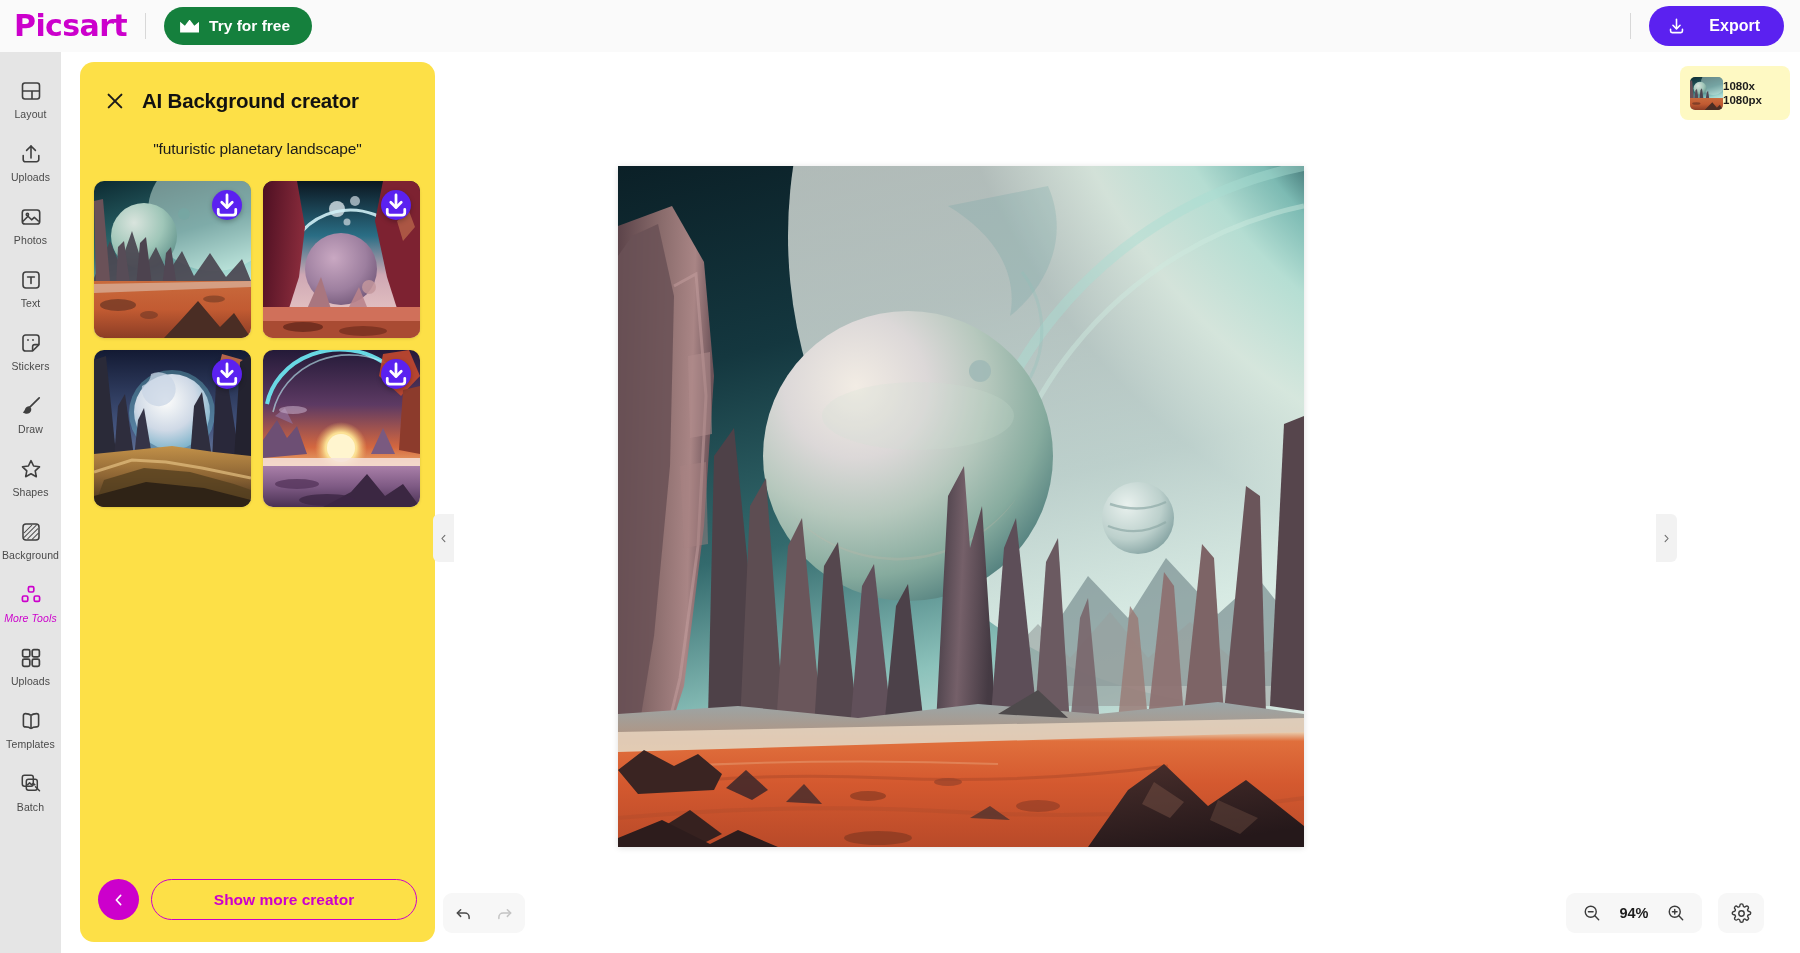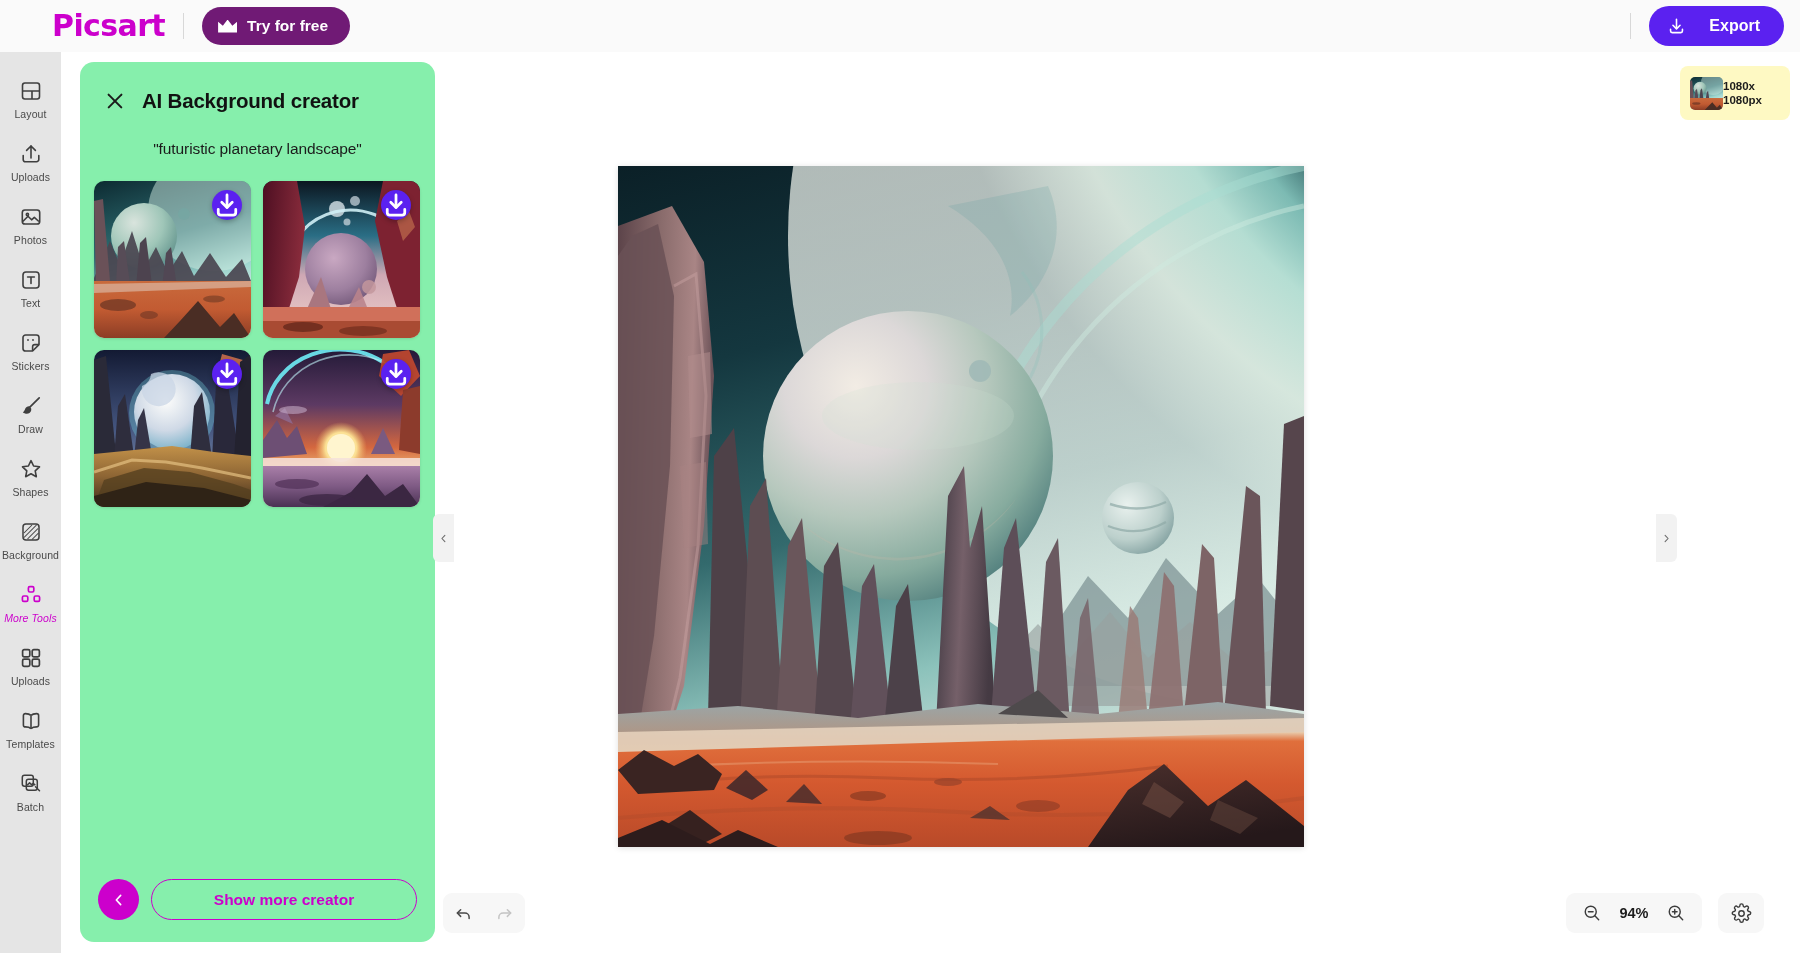--- a/index.html
+++ b/index.html
@@ -12,39 +12,38 @@
     -webkit-font-smoothing: antialiased;
   }
 
   
   .topbar {
     position: absolute; top: 0; left: 0;
     width: 1800px; height: 52px;
     background: #fafafa;
     display: flex; align-items: center;
     z-index: 40;
-    padding-left: 38px;
   }
   .brand-logo {
     margin-left: 14px;
     font-size: 30px; font-weight: 700;
     color: #cc00cc;
     letter-spacing: -0.6px;
     line-height: 1;
     font-family: "DejaVu Sans", sans-serif;
   }
   .vdiv {
     width: 1px; height: 26px;
     background: #d8d8d8;
     margin: 0 18px;
   }
   .try-free {
     display: flex; align-items: center; gap: 10px;
     height: 38px; padding: 0 22px 0 16px;
-    background: #701a75;
+    background: #15803d;
     border: none; border-radius: 999px;
     color: #fff; font-size: 15.5px; font-weight: 700;
     cursor: pointer;
     font-family: "Liberation Sans", sans-serif;
   }
   .crown {
     width: 19px; height: 13px;
     position: relative;
     background: #fff;
     clip-path: polygon(0% 100%, 0% 18%, 25% 48%, 50% 0%, 75% 48%, 100% 18%, 100% 100%);
@@ -89,21 +88,21 @@
     color: #4a4a4a;
     white-space: nowrap;
   }
   .rail-item.active .rail-lbl { color: #cc00cc; font-weight: 500; font-style: italic; }
   .rail-item.active .rail-ico { color: #cc00cc; }
 
   
   .panel {
     position: absolute; top: 62px; left: 80px;
     width: 355px; height: 880px;
-    background: #86efac;
+    background: #fde047;
     border-radius: 14px;
     z-index: 25;
   }
   .panel-head {
     display: flex; align-items: center;
     padding: 27px 0 0 24px;
     gap: 16px;
   }
   .close-x {
     width: 22px; height: 22px;

